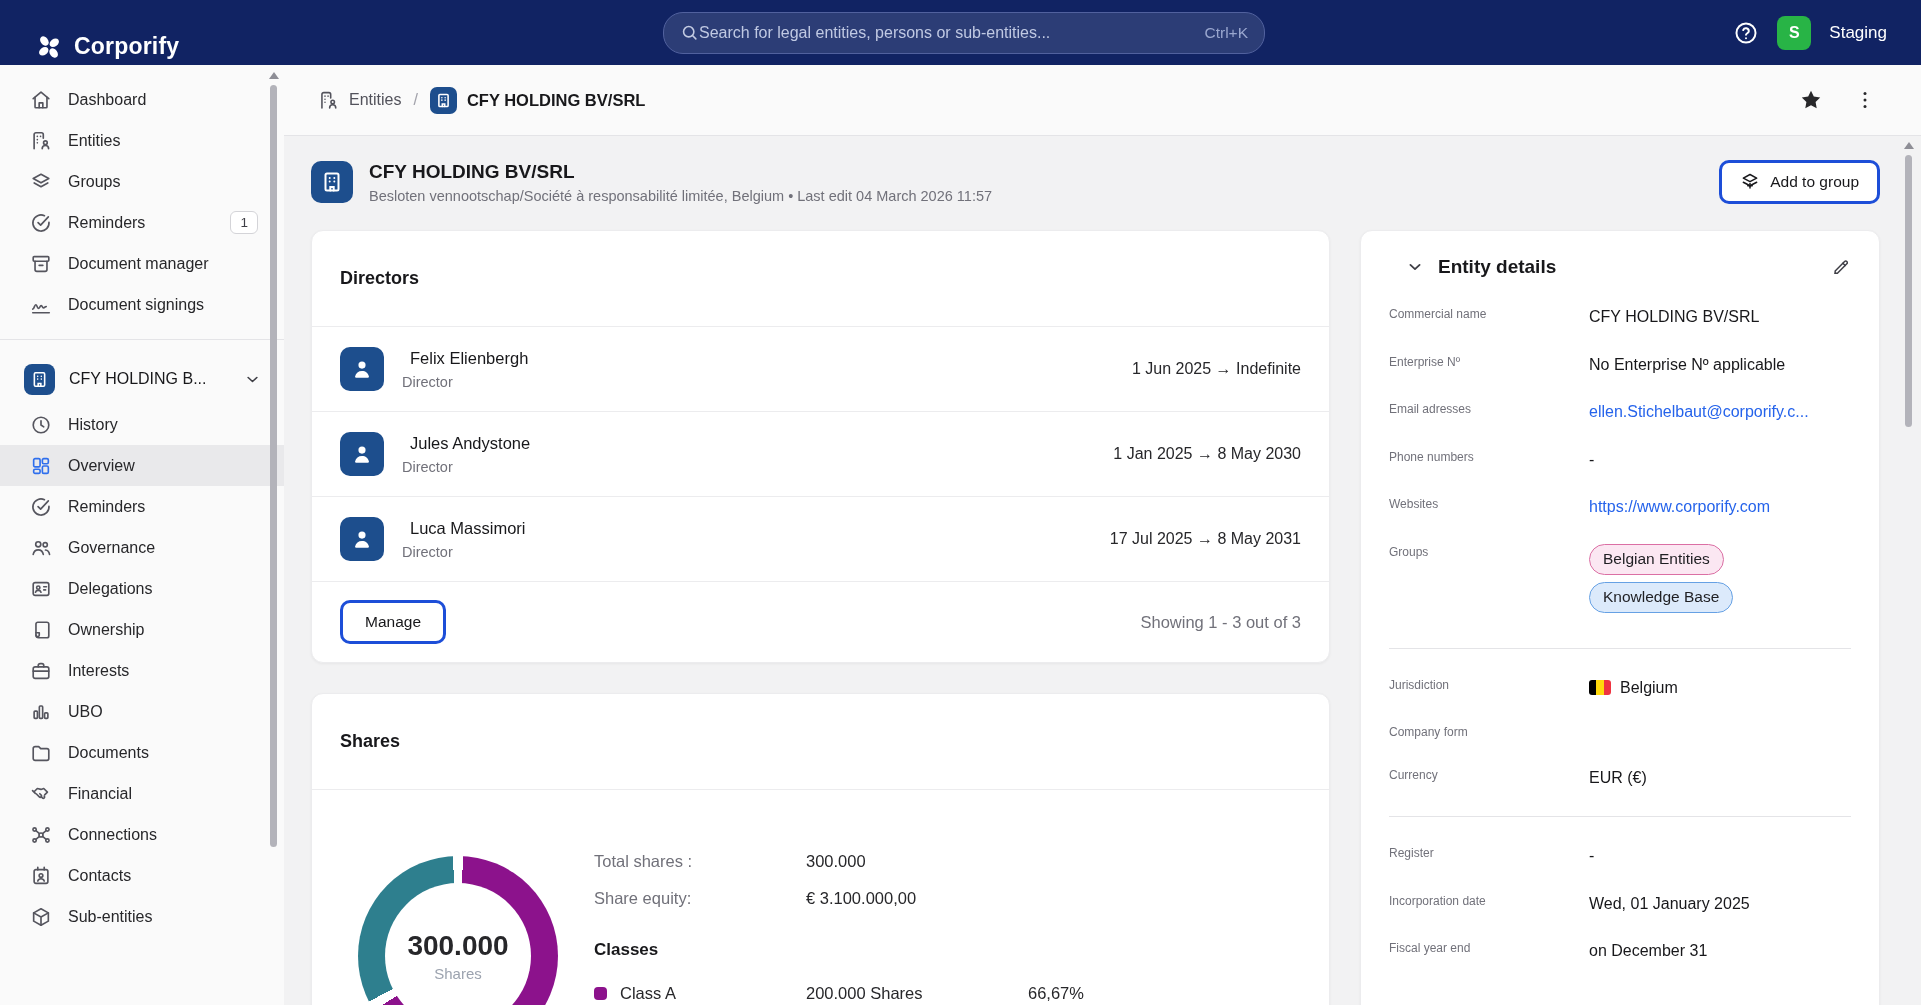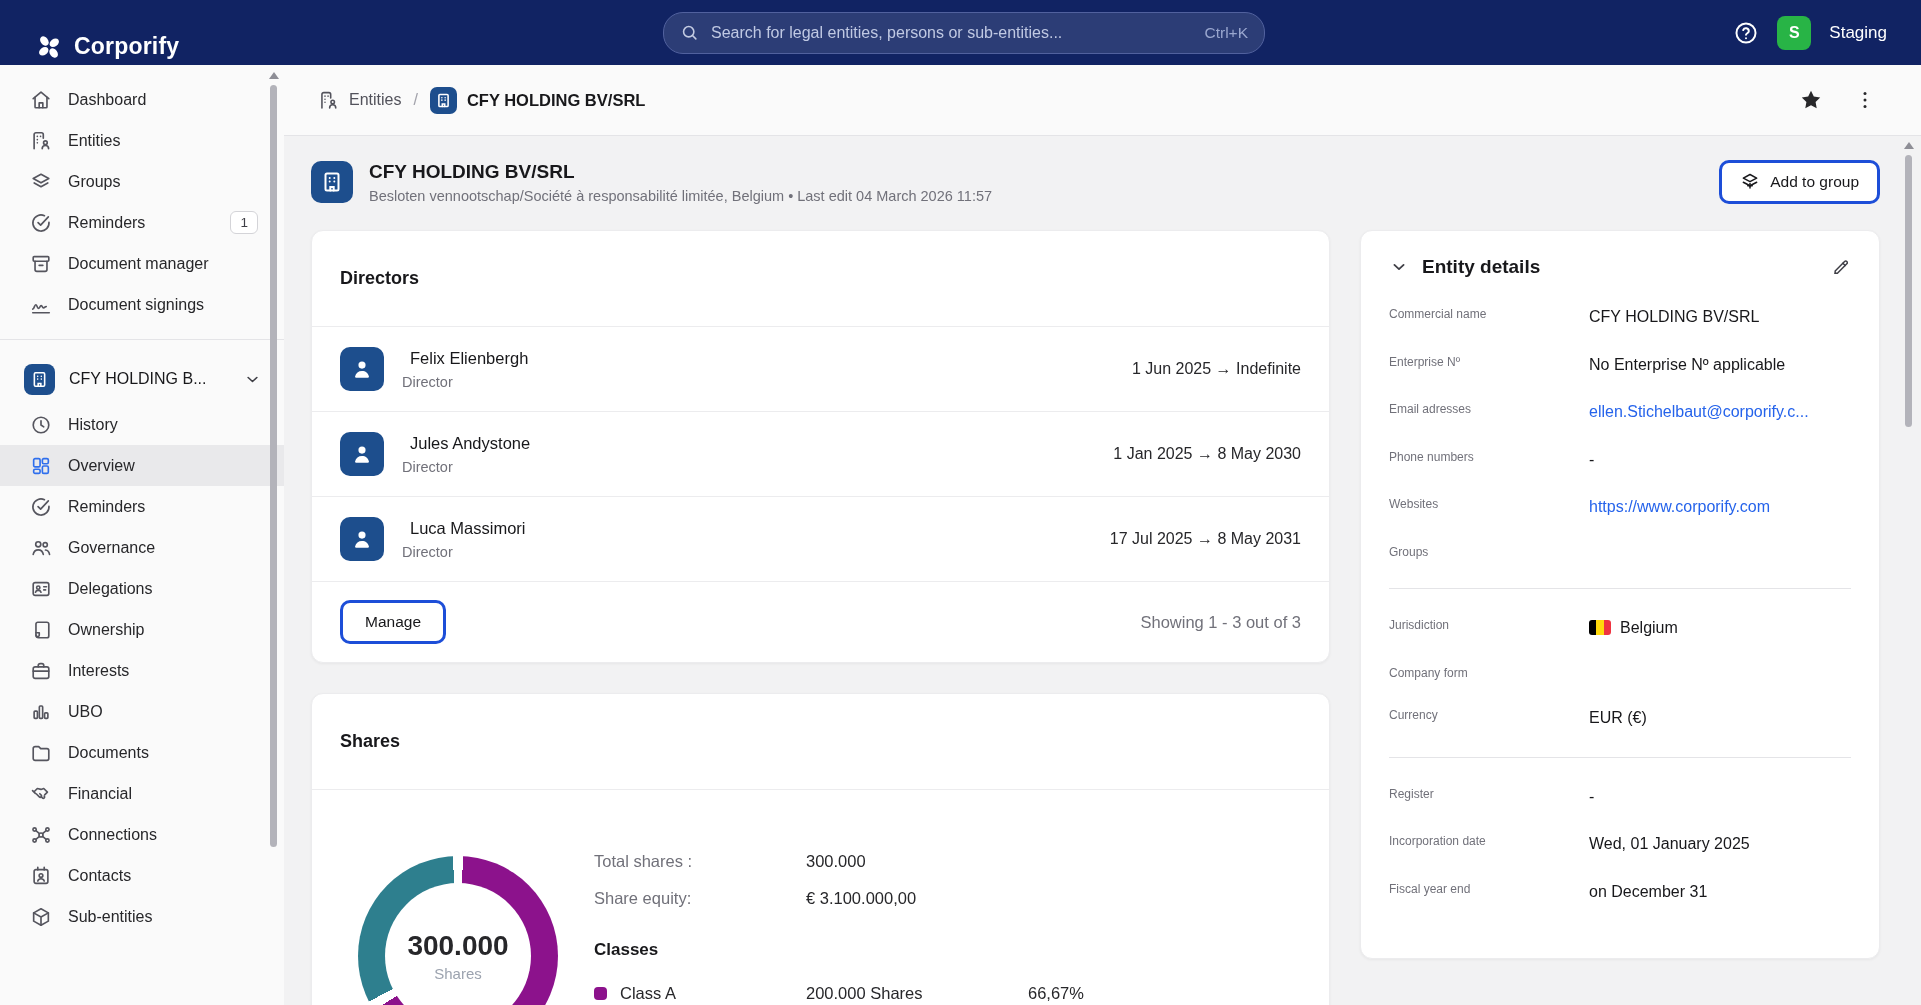--- a/index.html
+++ b/index.html
@@ -6,21 +6,21 @@
   html,body { width:1921px; height:1005px; overflow:hidden; }
   body { font-family:"Liberation Sans", sans-serif; background:#f2f2f3; color:#18181b; }
 
   
   .navbar { position:fixed; top:0; left:0; width:1921px; height:65px; background:#112363;
             display:flex; align-items:center; padding:0 34px; z-index:50; }
   .brand { display:flex; align-items:center; gap:10px; color:#fff;margin-top:28px; }
   .brand-name { font-size:23px; font-weight:700; letter-spacing:.2px; }
   .searchbox { position:absolute; left:663px; width:602px; height:42px; background:#2c3d76;
                border:1px solid #51619e; border-radius:20px; display:flex; align-items:center;
-               padding:16px 16px; gap:12px; }
+               padding:16px 16px; }
   .searchbox svg { width:19px; height:19px; color:#c3cbe2; flex:none; }
   .searchbox input { flex:1; background:transparent; border:none; outline:none; color:#e4e9f7;
                      font-size:16px; font-family:"Liberation Sans", sans-serif; }
   .searchbox input::placeholder { color:#c0c9e3; }
   .kbd-hint { color:#9aa7cf; font-size:15.5px; }
   .nav-right { margin-left:auto; display:flex; align-items:center; gap:18px; }
   .help-btn { width:26px; height:26px; color:#fff; cursor:pointer; display:flex; }
   .help-btn svg { width:26px; height:26px; }
   .env-avatar { width:34px; height:34px; border-radius:8px; background:#28B446; color:#fff;
                 font-size:16px; font-weight:700; display:flex; align-items:center; justify-content:center; }
@@ -117,21 +117,21 @@
   .share-line { display:grid; grid-template-columns:212px 1fr; margin-bottom:18px; font-size:16.5px; }
   .share-line .lbl { color:#71717a; }
   .share-line .val { color:#27272a; }
   .classes-title { font-size:17px; font-weight:700; color:#18181b; margin:32px 0 24px; }
   .class-row { display:grid; grid-template-columns:212px 222px 1fr; align-items:center;
                margin-bottom:19px; font-size:16.5px; color:#27272a; }
   .class-name { display:flex; align-items:center; gap:13px; }
   .class-dot { width:13px; height:13px; border-radius:4px; flex:none; }
 
   
-  .panel-head { display:flex; align-items:center; padding:25px 28px 22px; }
+  .panel-head { display:flex; align-items:center; padding:25px 28px 22px;margin-left:16px; }
   .panel-head .chev { width:20px; height:20px; color:#3f3f46; cursor:pointer; }
   .panel-head .chev svg { width:20px; height:20px; }
   .panel-title { font-size:19px; font-weight:700; margin-left:13px; }
   .panel-edit { margin-left:auto; width:20px; height:20px; color:#3f3f46; cursor:pointer; }
   .panel-edit svg { width:20px; height:20px; }
   .panel-body { padding:6px 28px 30px; }
   .detail-row { display:flex; align-items:flex-start; margin-bottom:26px; }
   .detail-label { width:200px; flex:none; color:#71717a; font-size:12px; line-height:1.35; }
   .detail-value { flex:1; font-size:16px; color:#18181b; line-height:1.35; }
   .detail-value a { color:#2563EB; text-decoration:none; }
@@ -556,20 +556,21 @@
               <div class="detail-row">
                 <span class="detail-label">Phone numbers</span>
                 <span class="detail-value"><span>-</span></span>
               </div>
               <div class="detail-row">
                 <span class="detail-label">Websites</span>
                 <span class="detail-value"><a href="#">https://www.corporify.com</a></span>
               </div>
               <div class="detail-row">
                 <span class="detail-label">Groups</span>
+                <span class="detail-value"><span class="pill" style="background:#FBE7F2;border-color:#DB6FA4;color:#1f1f23">Belgian Entities</span><br><span class="pill" style="background:#DCEAFB;border-color:#66A1E4;color:#1f1f23">Knowledge Base</span></span>
               </div>
               <div class="detail-divider"></div>
               <div class="detail-row">
                 <span class="detail-label">Jurisdiction</span>
                 <span class="detail-value"><span class="flag"></span><span>Belgium</span></span>
               </div>
               <div class="detail-row">
                 <span class="detail-label">Company form</span>
               </div>
               <div class="detail-row">

